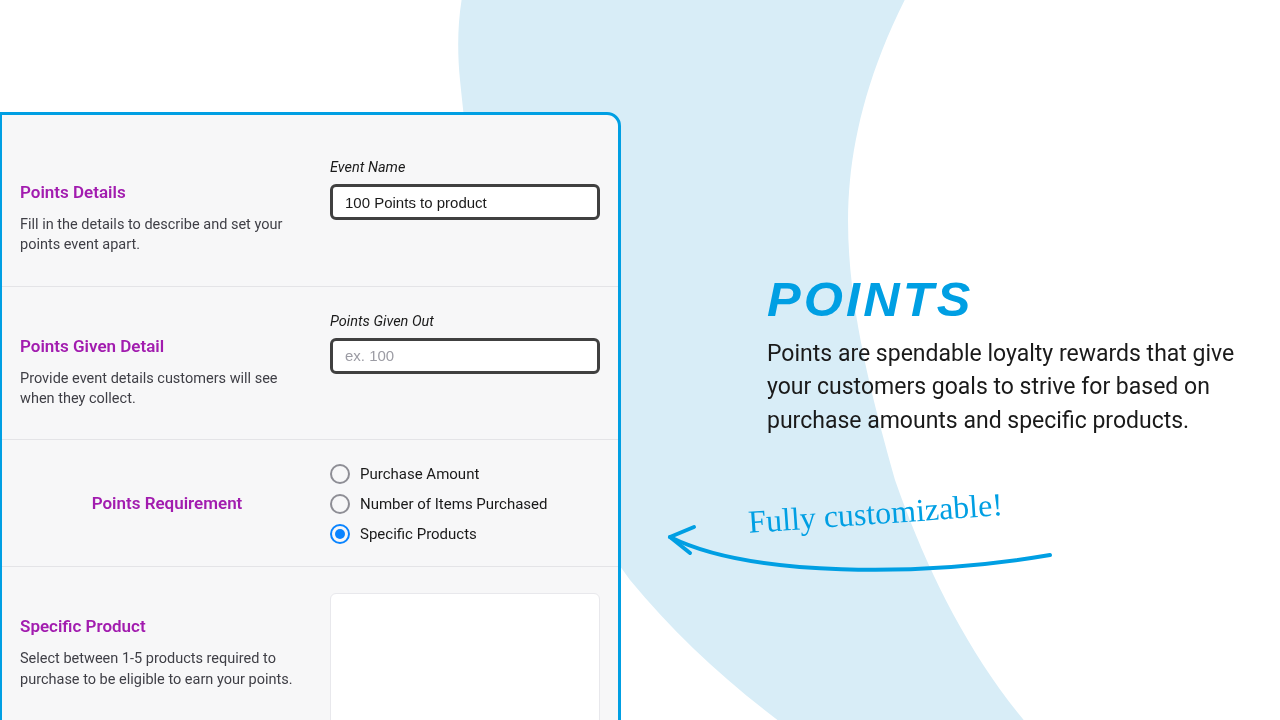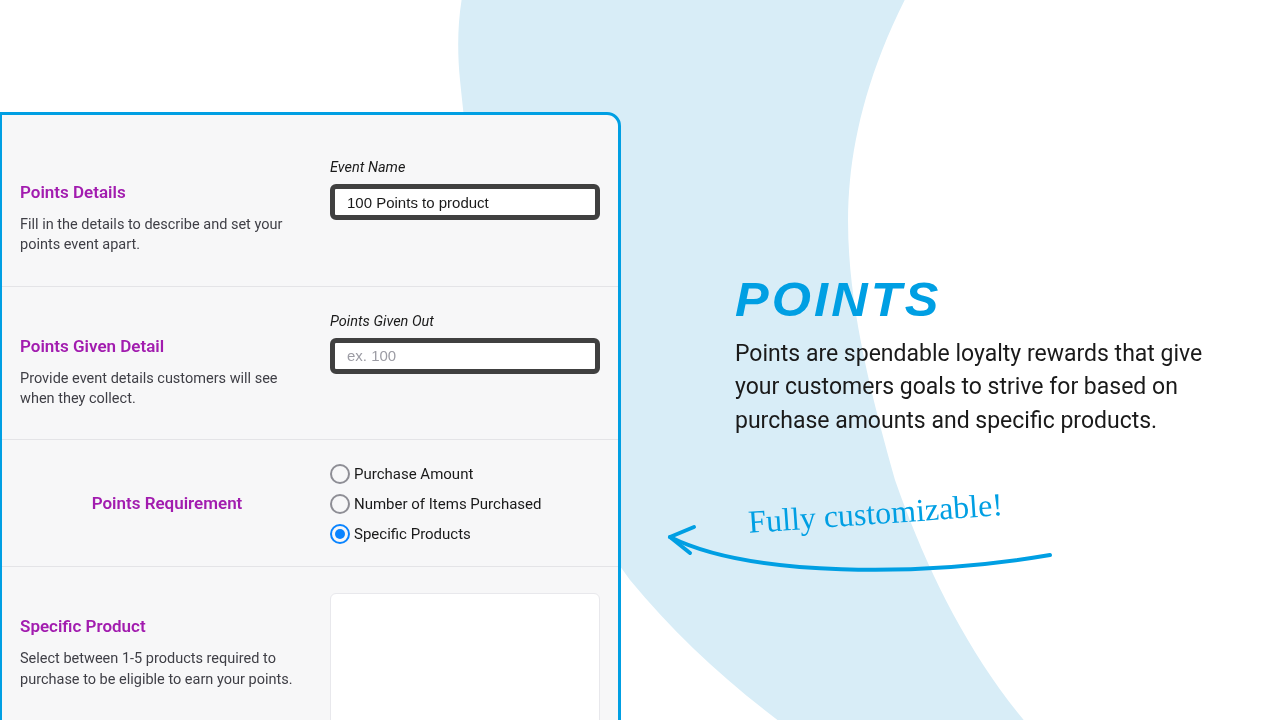--- a/index.html
+++ b/index.html
@@ -66,32 +66,32 @@
     font-size: 14.5px;
     color: #1a1a1a;
     margin-bottom: 8px;
     font-style: italic;
   }
 
   .text-input {
     width: 100%;
     height: 36px;
     background: #ffffff;
-    border: 5px solid #404040;
+    border: 3px solid #404040;
     border-radius: 6px;
     padding: 0 12px;
     font-size: 15px;
     color: #1a1a1a;
   }
   .text-input::placeholder { color: #9c9ca4; }
 
   .radio-row {
     display: flex;
     align-items: center;
-    gap: 4px;
+    gap: 10px;
     margin-bottom: 10px;
     cursor: pointer;
   }
   .radio-outer {
     width: 20px;
     height: 20px;
     border-radius: 50%;
     border: 2px solid #8e8e95;
     display: flex;
     align-items: center;
@@ -118,21 +118,21 @@
     background: #ffffff;
     border: 1px solid #e8e8ec;
     border-radius: 6px;
     margin-top: 0;
   }
 
   
   .marketing {
     position: absolute;
     top: 272px;
-    left: 735px;
+    left: 767px;
     width: 480px;
     z-index: 3;
   }
   .marketing-heading {
     font-family: "Arial Black", "Helvetica Neue", Arial, sans-serif;
     font-weight: 900;
     font-style: italic;
     font-size: 48px;
     letter-spacing: 3px;
     color: #009fe3;

